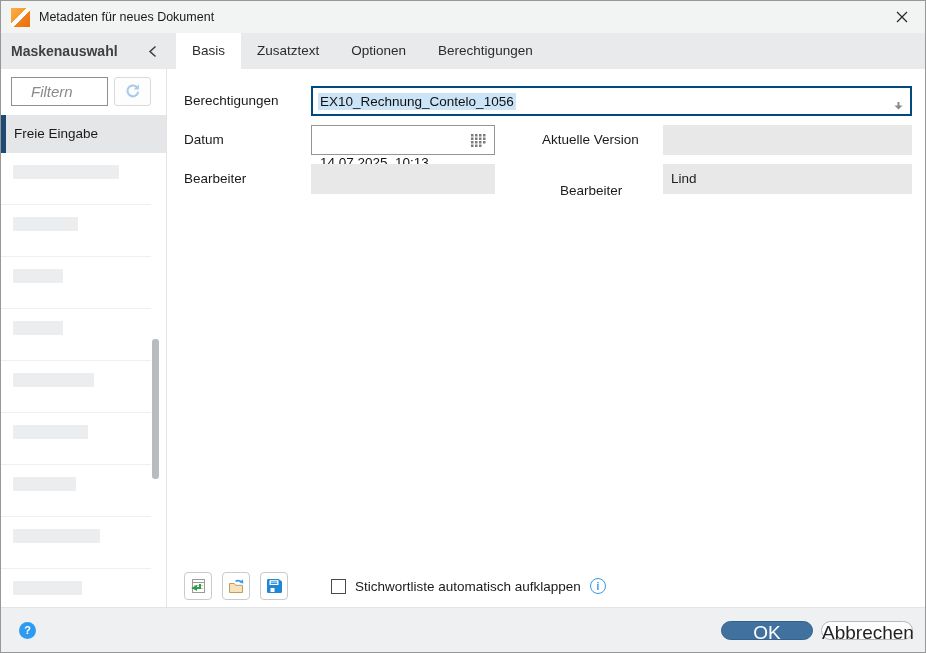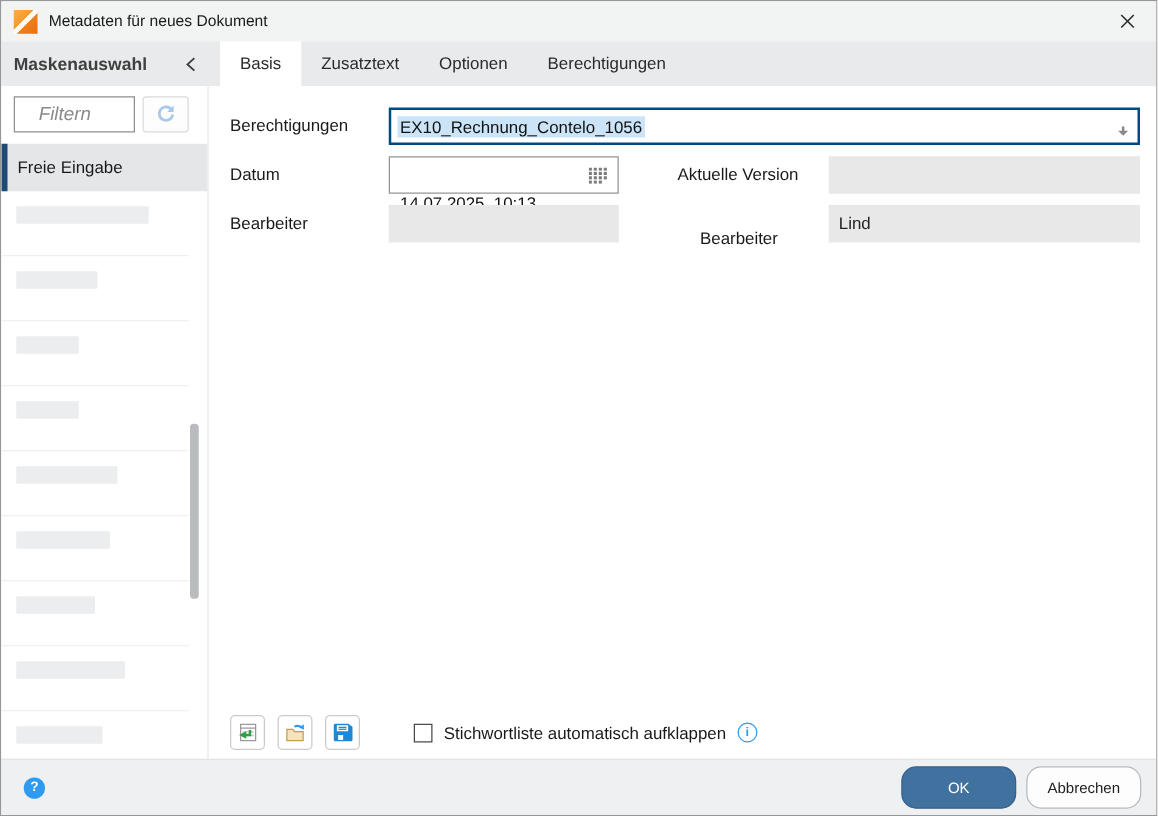--- a/index.html
+++ b/index.html
@@ -76,21 +76,21 @@
                color:#2e9bf0; font-size:10px; font-weight:bold; display:flex;
                align-items:center; justify-content:center; }
 
   
   .footer { position:absolute; left:0; right:0; bottom:0; height:45px; background:#eef0f1;
             border-top:1px solid #e2e4e5; display:flex; align-items:center; padding:0 12px; }
   .help-icon { width:17px; height:17px; border-radius:50%; background:#2e9bf0; color:#fff;
                font-size:11px; font-weight:bold; display:flex; align-items:center;
                justify-content:center; margin-left:6px; }
   .footer-btns { margin-left:auto; display:flex; gap:8px; }
-  .btn { width:92px; height:34px; font-family:"Liberation Sans",sans-serif; font-size:12px;
+  .btn { width:92px; height:19px; font-family:"Liberation Sans",sans-serif; font-size:19px;
          border-radius:12px; cursor:default; }
   .btn-ok { background:#40719f; border:1px solid #36618c; color:#fff; }
   .btn-cancel { background:#fdfdfd; border:1px solid #b4bac0; color:#222; }
 </style>
 </head>
 <body>
 
 <div class="dialog">
 
   <div class="titlebar">

